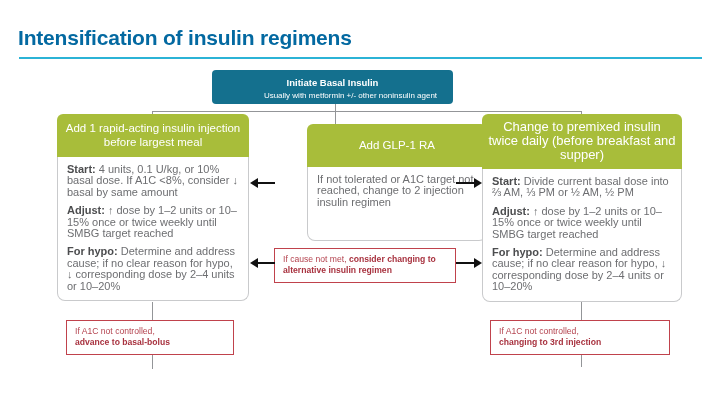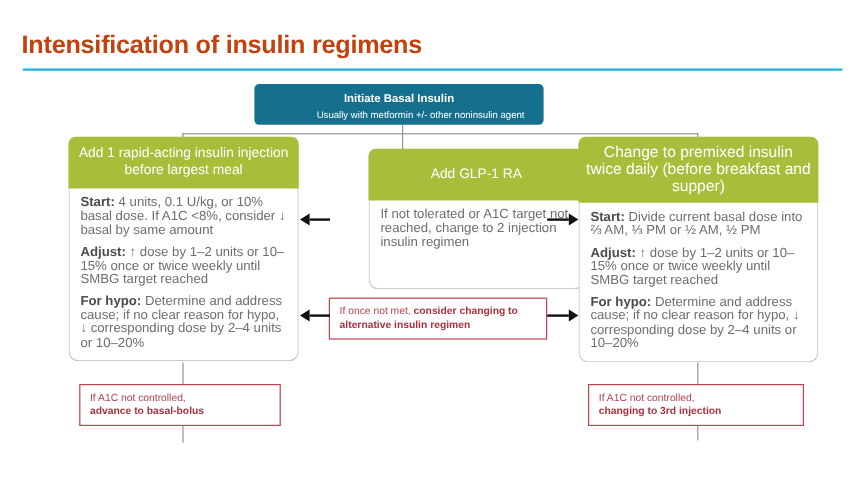--- a/index.html
+++ b/index.html
@@ -16,21 +16,21 @@
     color: #58595b;
   }
 
   
   .slide-title {
     position: absolute;
     left: 18px;
     top: 26px;
     font-size: 21px;
     font-weight: bold;
-    color: #c2410c;
+    color: #0369a1;
     letter-spacing: -0.2px;
     white-space: nowrap;
   }
   .title-rule {
     position: absolute;
     left: 19px;
     top: 57px;
     width: 683px;
     height: 2px;
     background: #2bb3d6;
@@ -219,21 +219,21 @@
   <div class="arrow arrow-right" style="left:474px; top:196px;"></div>
 
   <div class="vline" style="left:152px; top:240px; height:18px;"></div>
   <div class="red-box red-basal">
     <span>If A1C not controlled,</span><br>
     <b>advance to basal-bolus</b>
   </div>
   <div class="vline" style="left:152px; top:291px; height:16px;"></div>
 
   <div class="red-box red-alt">
-    <span>If once not met, </span><b>consider changing to alternative insulin regimen</b>
+    <span>If cause not met, </span><b>consider changing to alternative insulin regimen</b>
   </div>
 
   <div class="vline" style="left:581px; top:240px; height:18px;"></div>
   <div class="red-box red-third">
     <span>If A1C not controlled,</span><br>
     <b>changing to 3rd injection</b>
   </div>
   <div class="vline" style="left:581px; top:291px; height:14px;"></div>
 
 </div>

